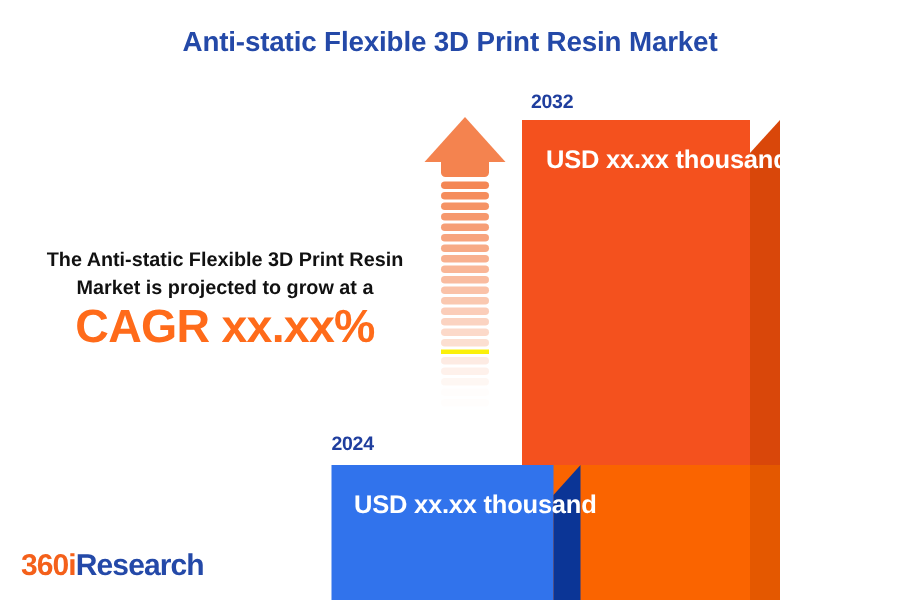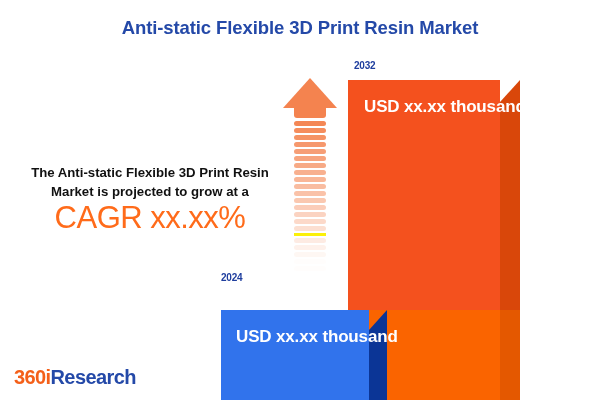--- a/index.html
+++ b/index.html
@@ -46,21 +46,21 @@
     color: #111111;
     line-height: 18.5px;
   }
   .cagr {
     position: absolute;
     left: 14px;
     top: 200px;
     width: 272px;
     text-align: center;
     font-size: 31px;
-    font-weight: normal;
+    font-weight: bold;
     color: #ff6b1a;
     letter-spacing: -0.5px;
   }
 
   
   .logo {
     position: absolute;
     left: 14px;
     top: 366px;
     font-size: 20px;
@@ -183,27 +183,27 @@
     left: 369px;
     top: 330px;
     width: 18px;
     height: 70px;
     background: #0b3596;
   }
 
   
   .year-label {
     position: absolute;
-    font-size: 10px;
+    font-size: 13px;
     font-weight: bold;
     color: #1f3e9e;
     letter-spacing: -0.2px;
   }
   .year-2032 { left: 354px; top: 60px; }
-  .year-2024 { left: 221px; top: 272px; }
+  .year-2024 { left: 221px; top: 288px; }
 
   .value-label {
     position: absolute;
     font-size: 17px;
     font-weight: bold;
     color: #ffffff;
     letter-spacing: -0.15px;
     white-space: nowrap;
   }
   .value-2032 { left: 364px; top: 97px; }

